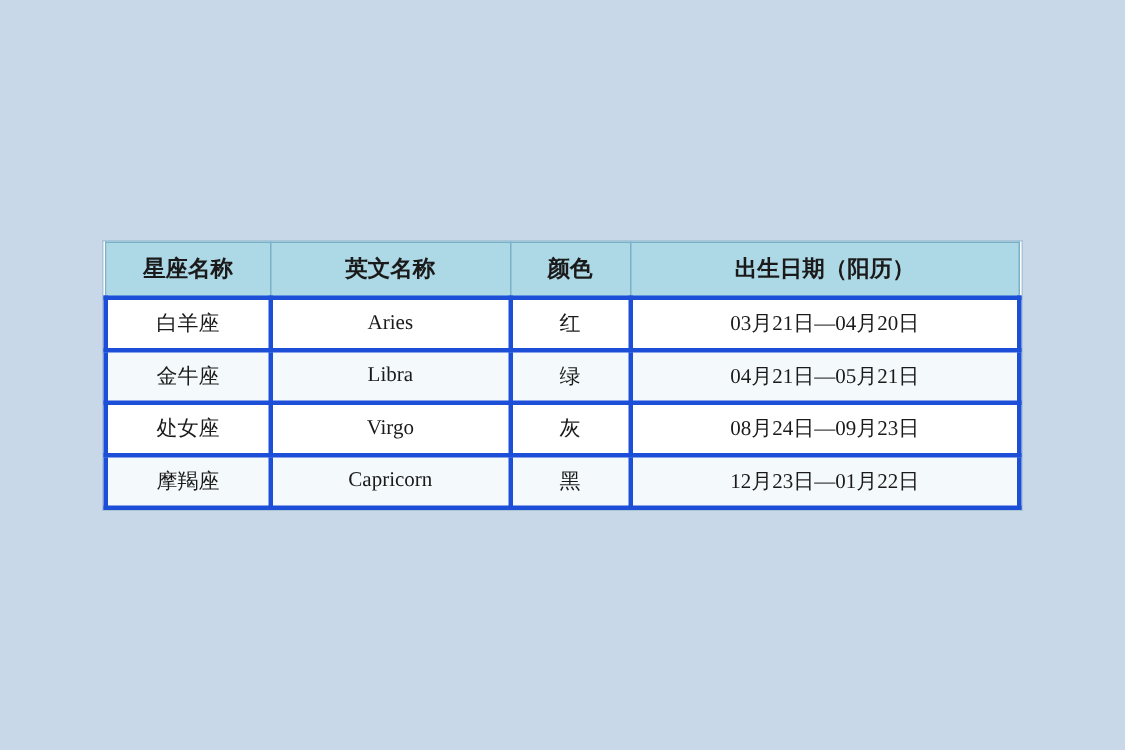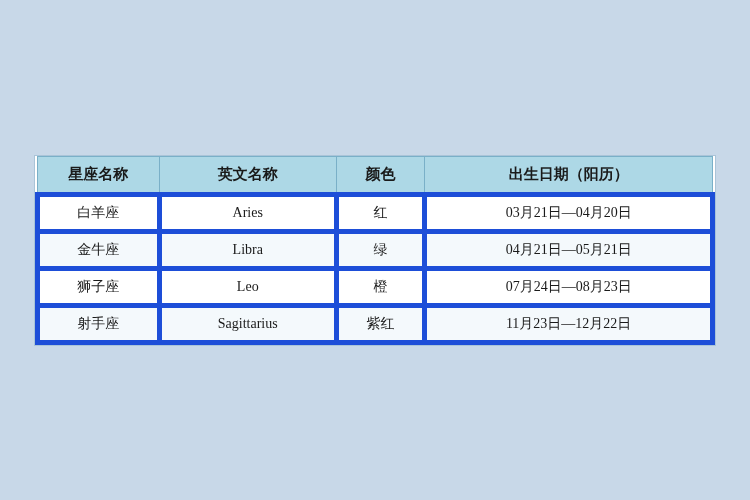--- a/index.html
+++ b/index.html
@@ -16,33 +16,33 @@
       min-height: 500px;
       font-family: "SimSun", "宋体", serif;
     }
     .table-wrapper {
       background: #fff;
       border: 1px solid #aac4d8;
       margin: 20px auto;
     }
     table {
       border-collapse: collapse;
-      width: 680px;
+      width: 612px;
     }
     th {
       background-color: #add8e6;
       border: 1px solid #7ab0c8;
       padding: 8px 12px;
       text-align: center;
       font-size: 15px;
       font-weight: bold;
       color: #1a1a1a;
     }
     td {
-      border: 5px solid #1d4ed8;
+      border: 3px solid #1d4ed8;
       padding: 7px 12px;
       text-align: center;
       font-size: 14px;
       color: #1a1a1a;
       background-color: #ffffff;
     }
     tr:nth-child(even) td {
       background-color: #f4f9fc;
     }
     .col-zh { width: 110px; }
@@ -70,26 +70,26 @@
           <td>红</td>
           <td>03月21日—04月20日</td>
         </tr>
         <tr>
           <td>金牛座</td>
           <td>Libra</td>
           <td>绿</td>
           <td>04月21日—05月21日</td>
         </tr>
         <tr>
-          <td>狮子座</td>
-          <td>Leo</td>
-          <td>橙</td>
-          <td>07月24日—08月23日</td>
+          <td>处女座</td>
+          <td>Virgo</td>
+          <td>灰</td>
+          <td>08月24日—09月23日</td>
         </tr>
         <tr>
-          <td>射手座</td>
-          <td>Sagittarius</td>
-          <td>紫红</td>
-          <td>11月23日—12月22日</td>
+          <td>摩羯座</td>
+          <td>Capricorn</td>
+          <td>黑</td>
+          <td>12月23日—01月22日</td>
         </tr>
       </tbody>
   </table>
 </div>
 
 </body></html>

